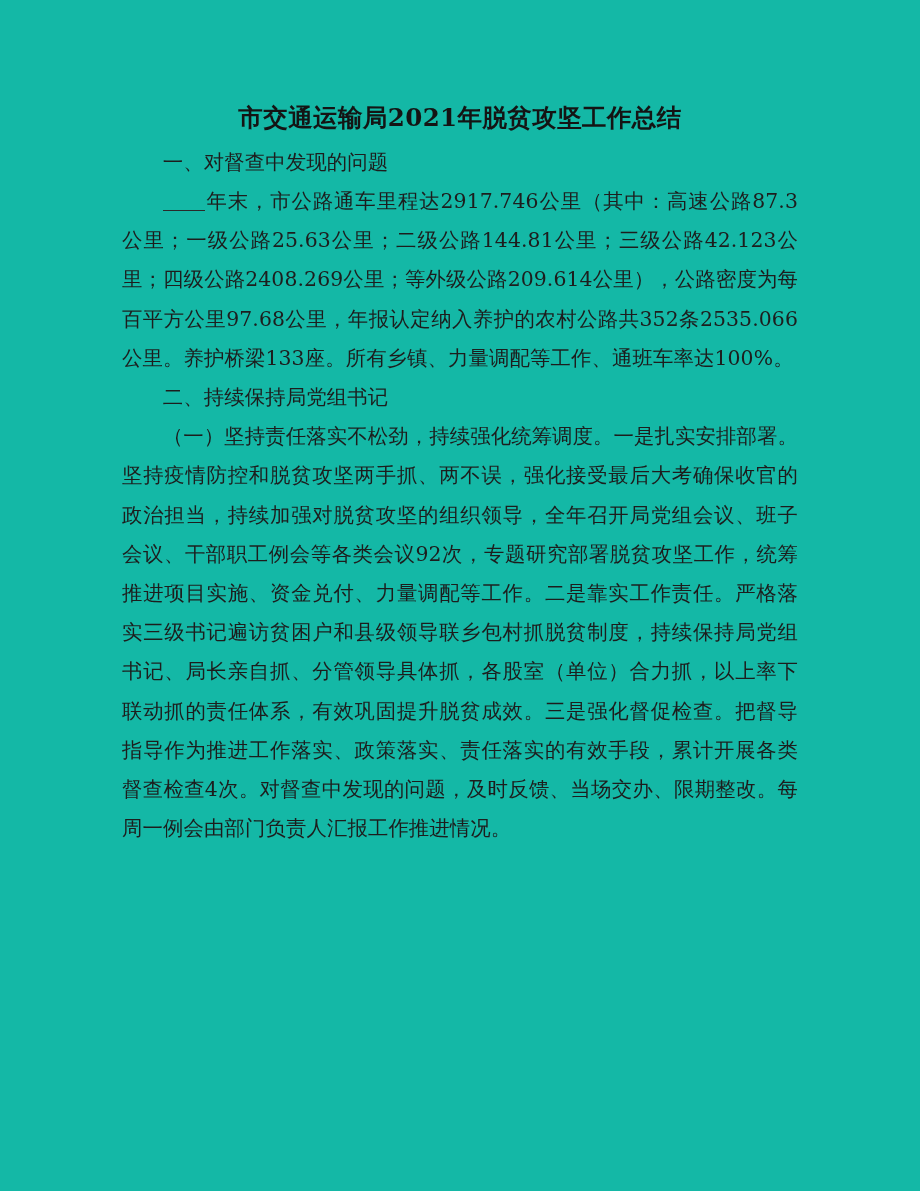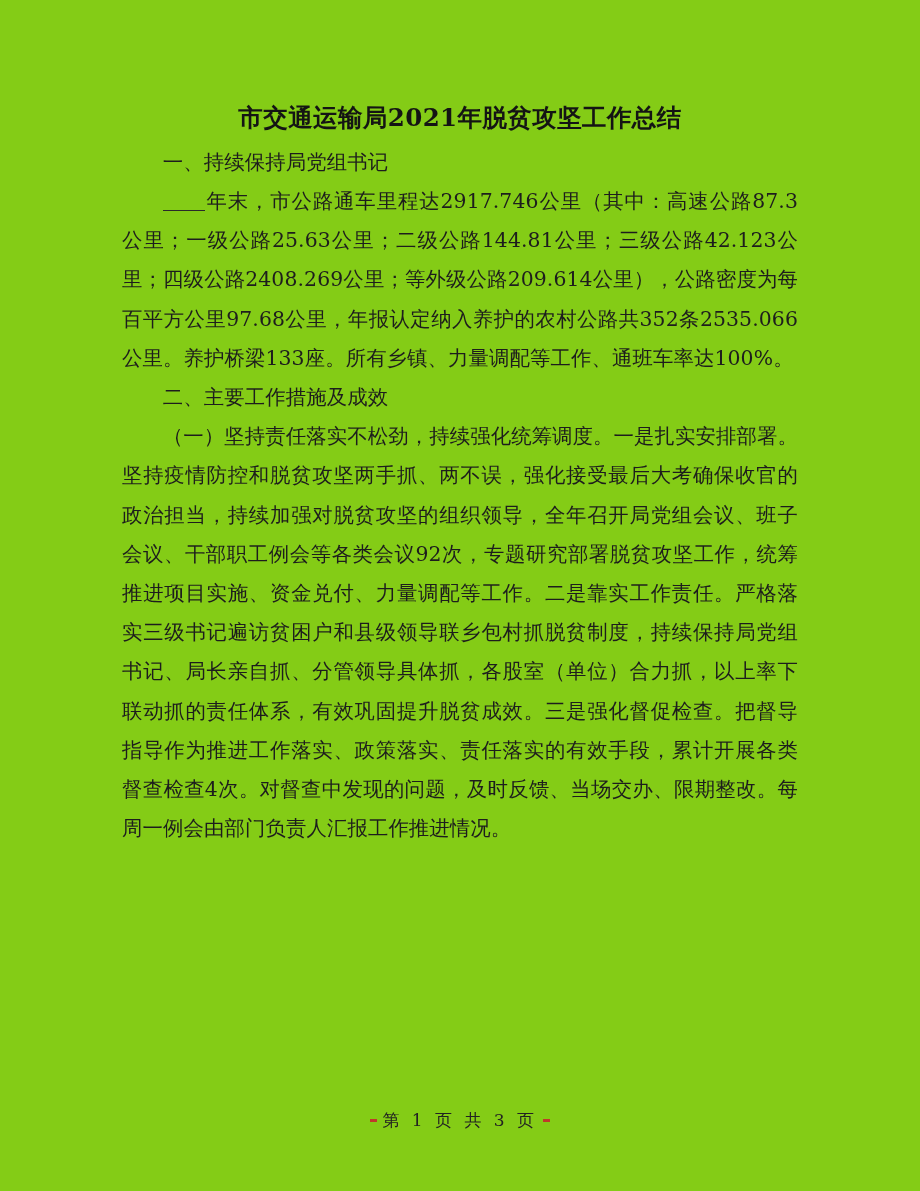--- a/index.html
+++ b/index.html
@@ -11,21 +11,21 @@
     width: 920px;
     height: 1191px;
     position: relative;
     font-family: "DejaVu Serif", "Liberation Serif", serif;
     color: #1b1b1b;
     overflow: hidden;
   }
   .page {
     position: absolute;
     inset: 0;
-    background: #84cc16;
+    background: #14b8a6;
   }
   .content {
     position: absolute;
     left: 122px;
     top: 0;
     width: 676px;
   }
   .doc-title {
     text-align: center;
     font-size: 24.5px;
@@ -87,28 +87,25 @@
 </style>
 </head>
 <body>
 
 <div class="page">
 
   <div class="content">
 
     <h1 class="doc-title">市交通运输局2021年脱贫攻坚工作总结</h1>
 
-    <p class="para indent">一、持续保持局党组书记</p>
+    <p class="para indent">一、对督查中发现的问题</p>
 
     <p class="para indent"><span class="blank-line"></span><span>年末，市公路通车里程达2917.746公里（其中：高速公路87.3公里；一级公路25.63公里；二级公路144.81公里；三级公路42.123公里；四级公路2408.269公里；等外级公路209.614公里），公路密度为每百平方公里97.68公里，年报认定纳入养护的农村公路共352条2535.066公里。养护桥梁133座。所有乡镇、力量调配等工作、通班车率达100%。</span></p>
 
-    <p class="para indent">二、主要工作措施及成效</p>
+    <p class="para indent">二、持续保持局党组书记</p>
 
     <p class="para indent">（一）坚持责任落实不松劲，持续强化统筹调度。一是扎实安排部署。坚持疫情防控和脱贫攻坚两手抓、两不误，强化接受最后大考确保收官的政治担当，持续加强对脱贫攻坚的组织领导，全年召开局党组会议、班子会议、干部职工例会等各类会议92次，专题研究部署脱贫攻坚工作，统筹推进项目实施、资金兑付、力量调配等工作。二是靠实工作责任。严格落实三级书记遍访贫困户和县级领导联乡包村抓脱贫制度，持续保持局党组书记、局长亲自抓、分管领导具体抓，各股室（单位）合力抓，以上率下联动抓的责任体系，有效巩固提升脱贫成效。三是强化督促检查。把督导指导作为推进工作落实、政策落实、责任落实的有效手段，累计开展各类督查检查4次。对督查中发现的问题，及时反馈、当场交办、限期整改。每周一例会由部门负责人汇报工作推进情况。</p>
 
 
   </div>
 
-  <div class="footer">
-    <span class="mark"></span><span class="footer-text">第 1 页 共 3 页</span><span class="mark right"></span>
-  </div>
 
 </div>
 
 </body></html>

